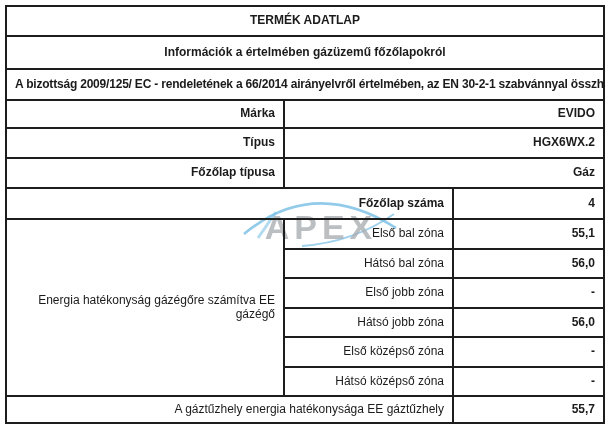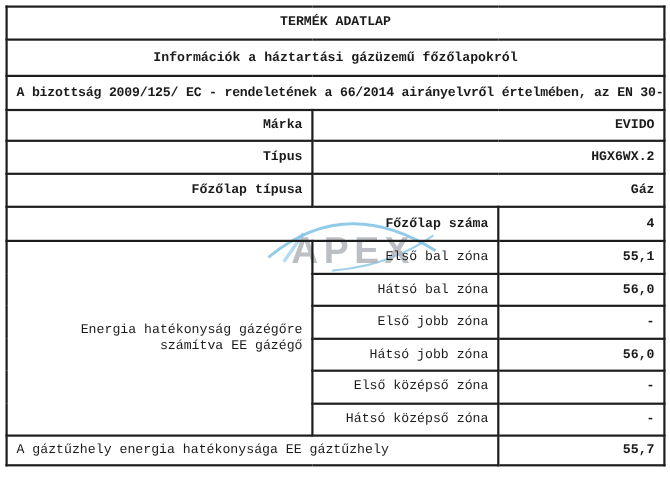--- a/index.html
+++ b/index.html
@@ -18,38 +18,37 @@
     width:170px; height:66px;
     z-index:0;
   }
   table.sheet {
     position:relative; z-index:1;
     border-collapse:collapse;
     table-layout:fixed;
     width:598px;
     margin:5px 0 0 5px;
     background:transparent;
-    font-family:Liberation Mono, monospace;
   }
   table.sheet td {
     border:2px solid #1d1d1d;
     padding:0 8px;
     font-size:12px;
     line-height:1.1;
     background:transparent;
     vertical-align:middle;
     overflow:hidden;
   }
   td.head   { text-align:center; font-weight:bold; }
   td.head3  { text-align:center; font-weight:bold; font-size:10px; letter-spacing:-0.2px; white-space:nowrap; }
   td.label  { text-align:right;  font-weight:bold; }
   td.value  { text-align:right; font-weight:bold; }
   td.group-label { text-align:right; font-weight:normal; font-size:10.5px; }
   td.zone-label  { text-align:right; font-weight:normal; font-size:11px; }
-  td.total-label { text-align:left; font-weight:normal; font-size:11px; }
+  td.total-label { text-align:right; font-weight:normal; font-size:11px; }
 </style>
 </head>
 <body>
 
 <div class="page">
 
   <div class="watermark">
     <svg width="170" height="66" viewBox="0 0 170 66">
       <path d="M 8 48 Q 78 -10 160 42" fill="none" stroke="#7fc2e6" stroke-width="2.6" opacity="0.85"></path>
       <path d="M 66 60 Q 118 56 158 28" fill="none" stroke="#7fc2e6" stroke-width="2" opacity="0.75"></path>
@@ -63,21 +62,21 @@
       <col style="width:278px">
       <col style="width:169px">
       <col style="width:151px">
     </colgroup>
 
     <tbody>
         <tr style="height:30px">
       <td class="head" colspan="3">TERMÉK ADATLAP</td>
     </tr>
     <tr style="height:33px">
-      <td class="head" colspan="3">Információk a háztartási gázüzemű főzőlapokról</td>
+      <td class="head" colspan="3">Információk a értelmében gázüzemű főzőlapokról</td>
     </tr>
     <tr style="height:31px">
       <td class="head3" colspan="3">A bizottság 2009/125/ EC - rendeletének a 66/2014 airányelvről értelmében, az EN 30-2-1 szabvánnyal összhangban</td>
     </tr>
 
     <tr style="height:28px">
       <td class="label">Márka</td>
       <td class="value" colspan="2">EVIDO</td>
     </tr>
     <tr style="height:30px">

